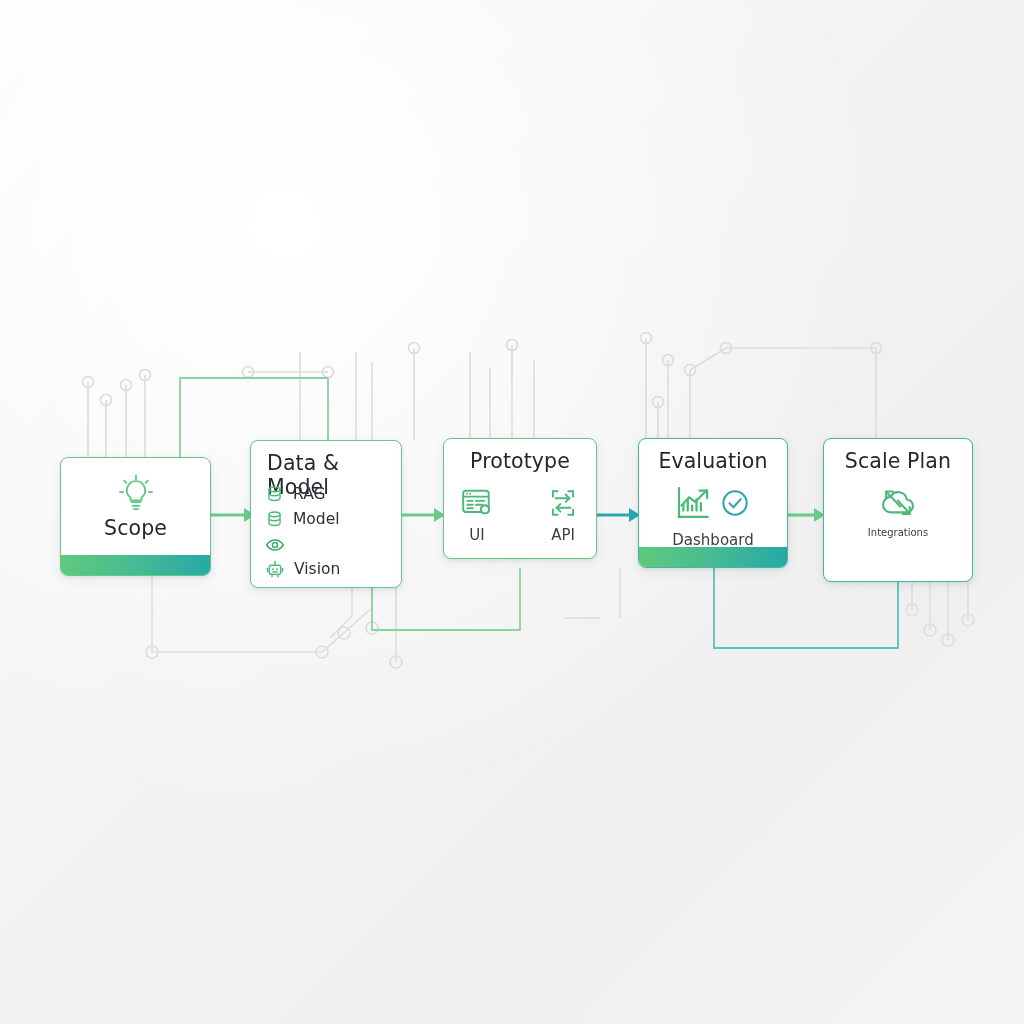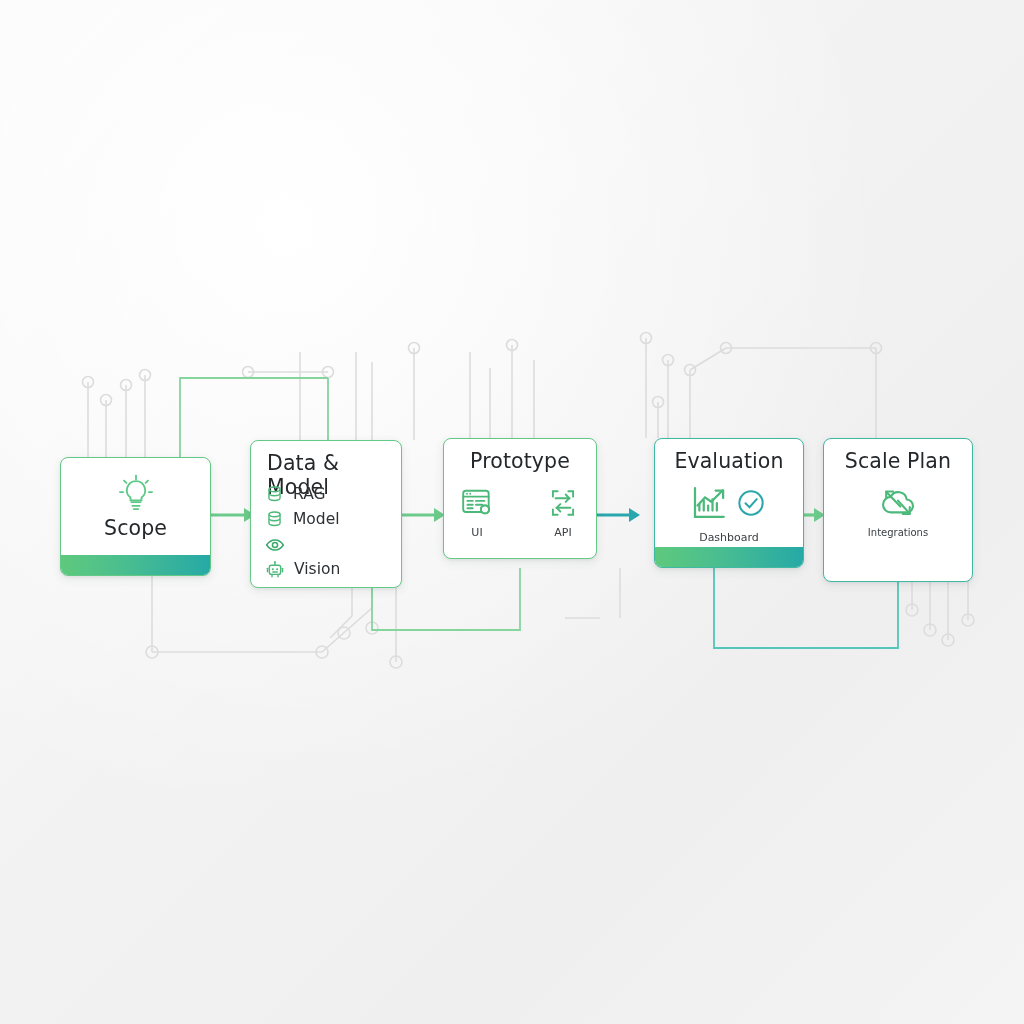--- a/index.html
+++ b/index.html
@@ -23,42 +23,42 @@
     overflow:hidden;
   }
   .card .inner{position:relative;width:100%;height:100%;box-sizing:border-box;}
   .bar{position:absolute;left:0;right:0;bottom:0;height:20px;
        background:linear-gradient(90deg,#5ec97d 0%,#49bd91 45%,#26a9a6 100%);}
 
   .title{
     font-size:20.5px;color:#25282b;text-align:center;letter-spacing:.1px;
     font-family:"DejaVu Sans", sans-serif;
   }
-  .sublabel{font-size:11px;color:#3c4044;text-align:center;}
+  .sublabel{font-size:15px;color:#3c4044;text-align:center;}
 
   
   #card-scope{left:60px;top:457px;width:151px;height:119px;border:1.6px solid #62c987;}
   #card-scope .c-ico{position:absolute;left:0;right:0;top:13px;display:flex;justify-content:center;}
   #card-scope .title{position:absolute;left:0;right:0;top:58px;}
 
   
   #card-data{left:250px;top:440px;width:152px;height:148px;border:1.6px solid #62c987;}
   #card-data .title{position:absolute;left:0;right:0;top:10px;text-align:left;padding-left:16px;}
   #card-data .rows{position:absolute;left:14px;top:41px;right:8px;}
   .drow{display:flex;align-items:center;gap:9px;height:25px;}
   .drow .lbl{font-size:15.5px;color:#2d3134;line-height:1;}
 
   
   #card-proto{left:443px;top:438px;width:154px;height:121px;border:1.6px solid #62c987;}
   #card-proto .title{position:absolute;left:0;right:0;top:10px;}
   #card-proto .duo{position:absolute;left:0;right:0;top:47px;display:flex;justify-content:center;gap:30px;}
   #card-proto .cell{display:flex;flex-direction:column;align-items:center;gap:6px;width:56px;}
 
   
-  #card-eval{left:638px;top:438px;width:150px;height:130px;border:1.6px solid #3fb9a3;margin-left:16px;}
+  #card-eval{left:638px;top:438px;width:150px;height:130px;border:1.6px solid #3fb9a3;}
   #card-eval .title{position:absolute;left:0;right:0;top:10px;}
   #card-eval .ico2{position:absolute;left:0;right:0;top:44px;display:flex;justify-content:center;align-items:center;gap:4px;}
   #card-eval .sublabel{position:absolute;left:0;right:0;top:92px;}
 
   
   #card-scale{left:823px;top:438px;width:150px;height:144px;border:1.6px solid #3fb9a3;}
   #card-scale .title{position:absolute;left:0;right:0;top:10px;}
   #card-scale .c-ico{position:absolute;left:0;right:0;top:46px;display:flex;justify-content:center;}
   #card-scale .sublabel{position:absolute;left:0;right:0;top:88px;font-size:10px;}
 

